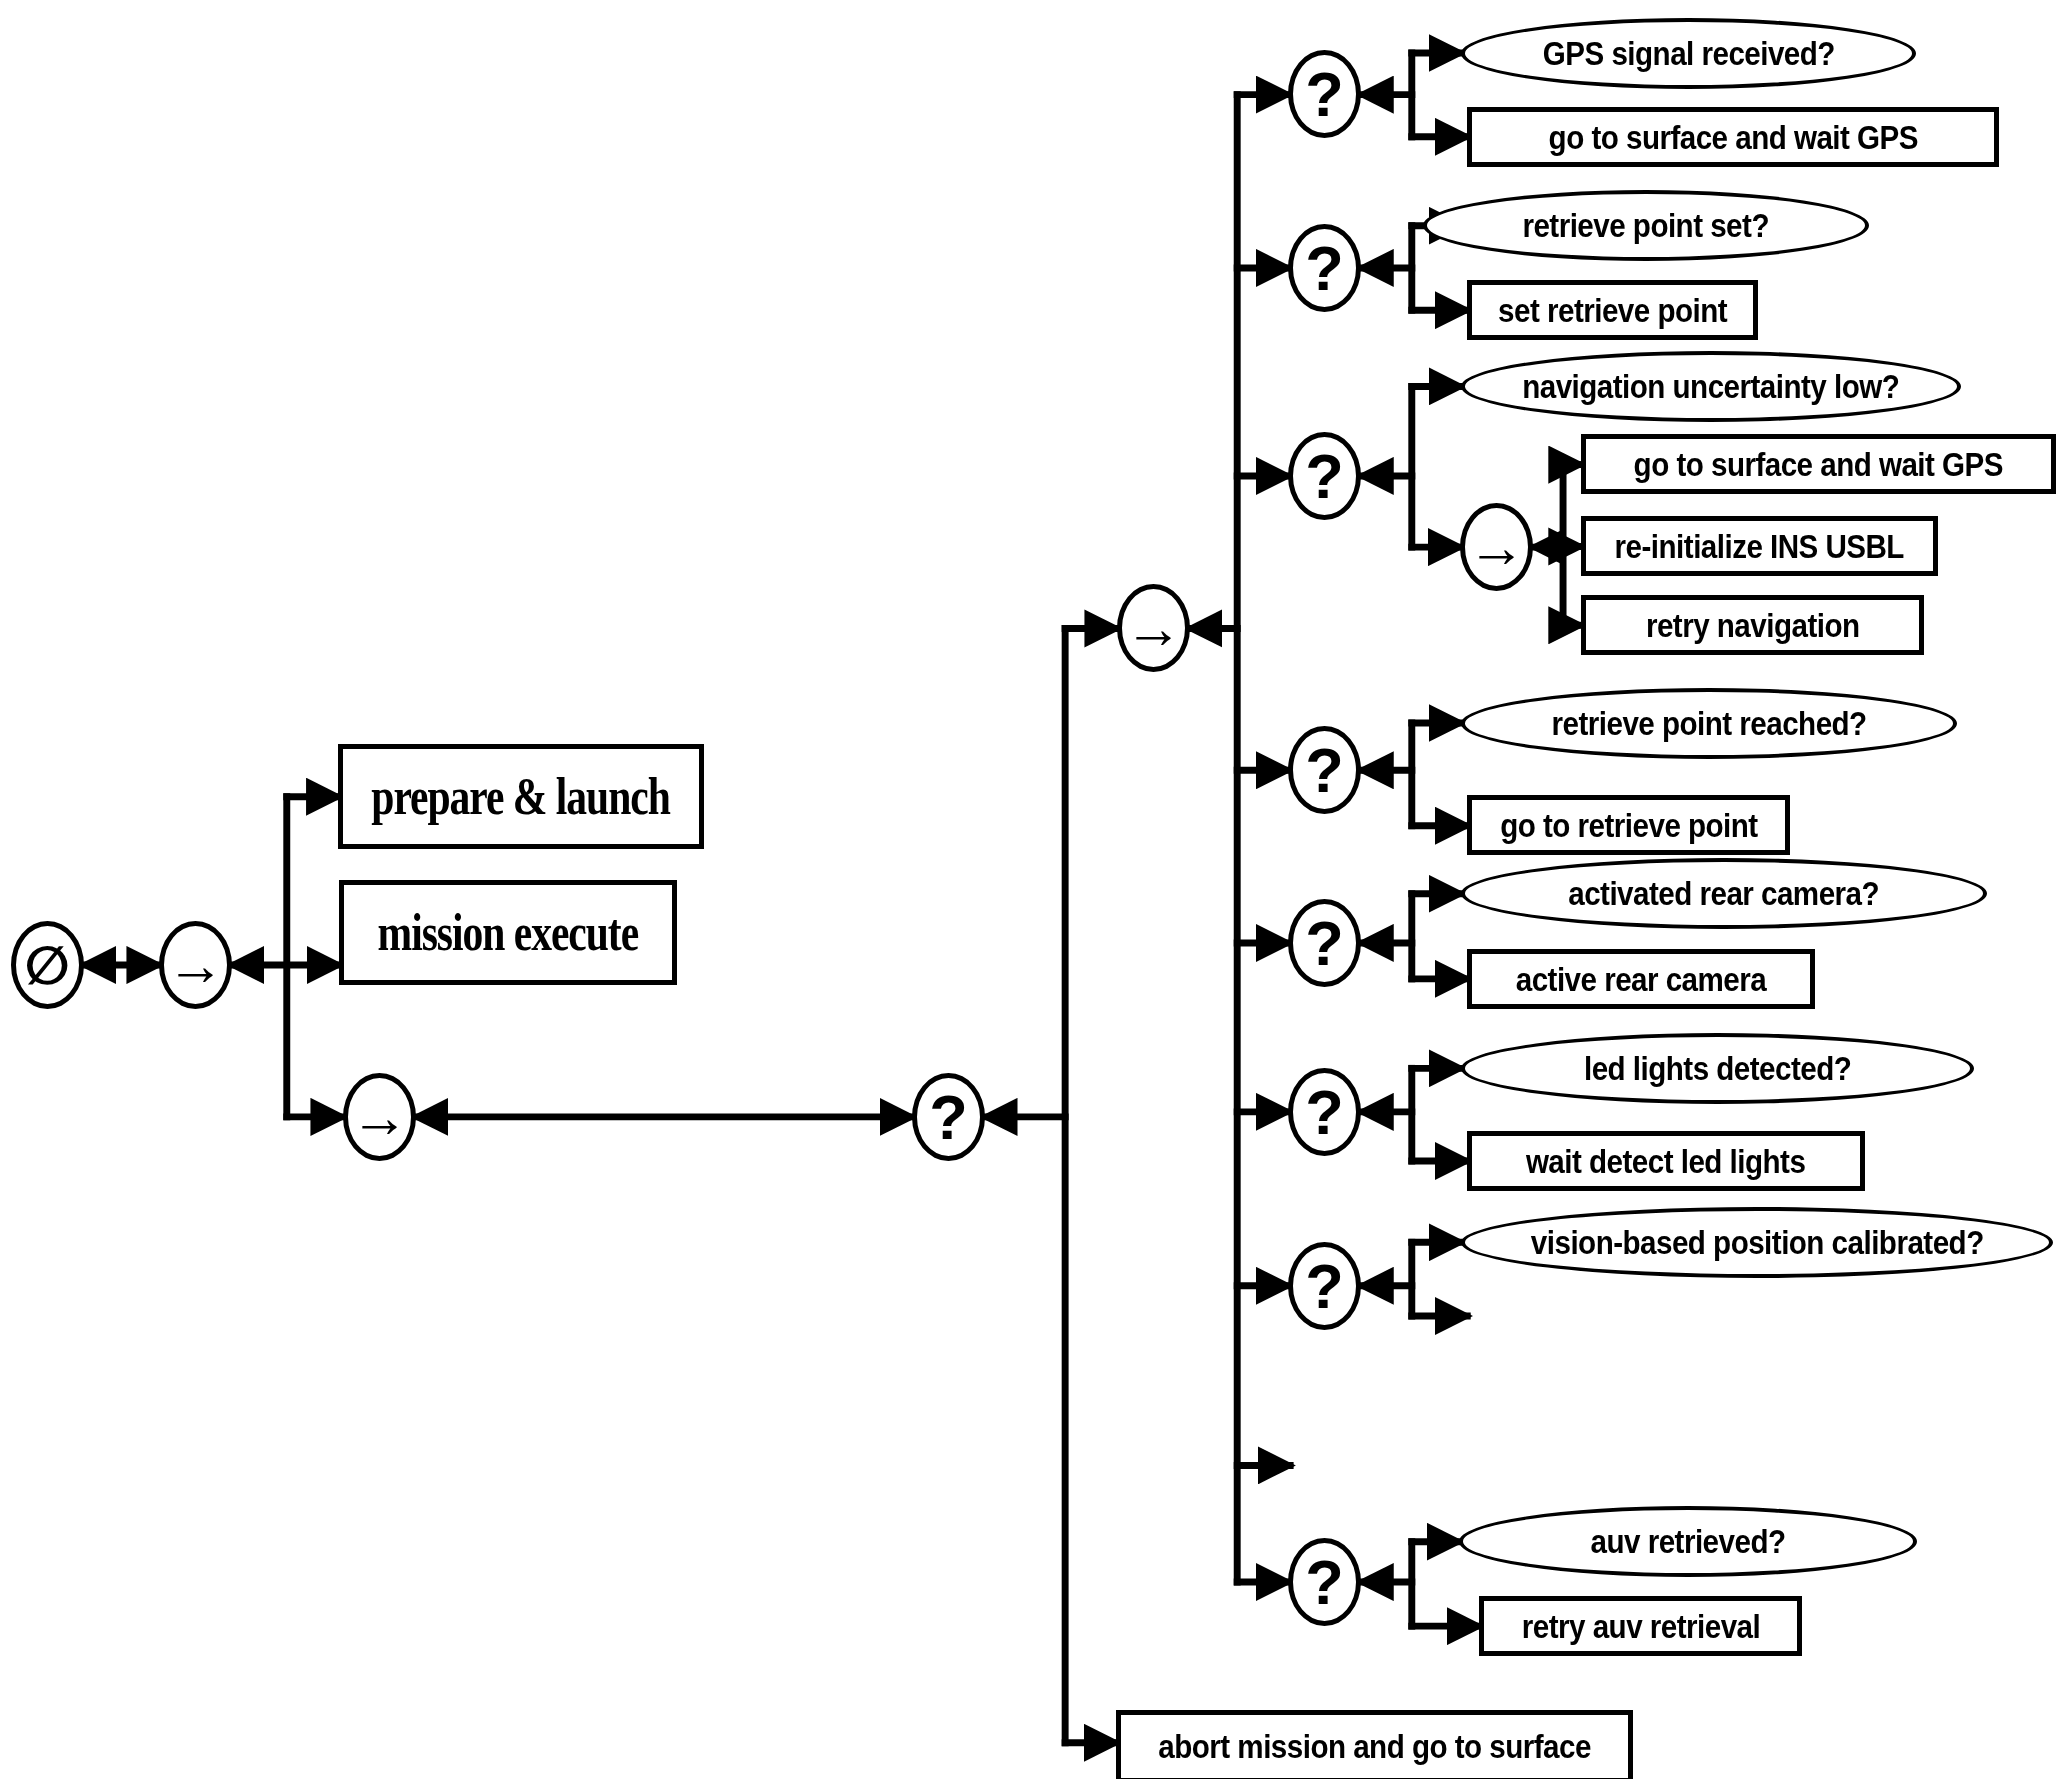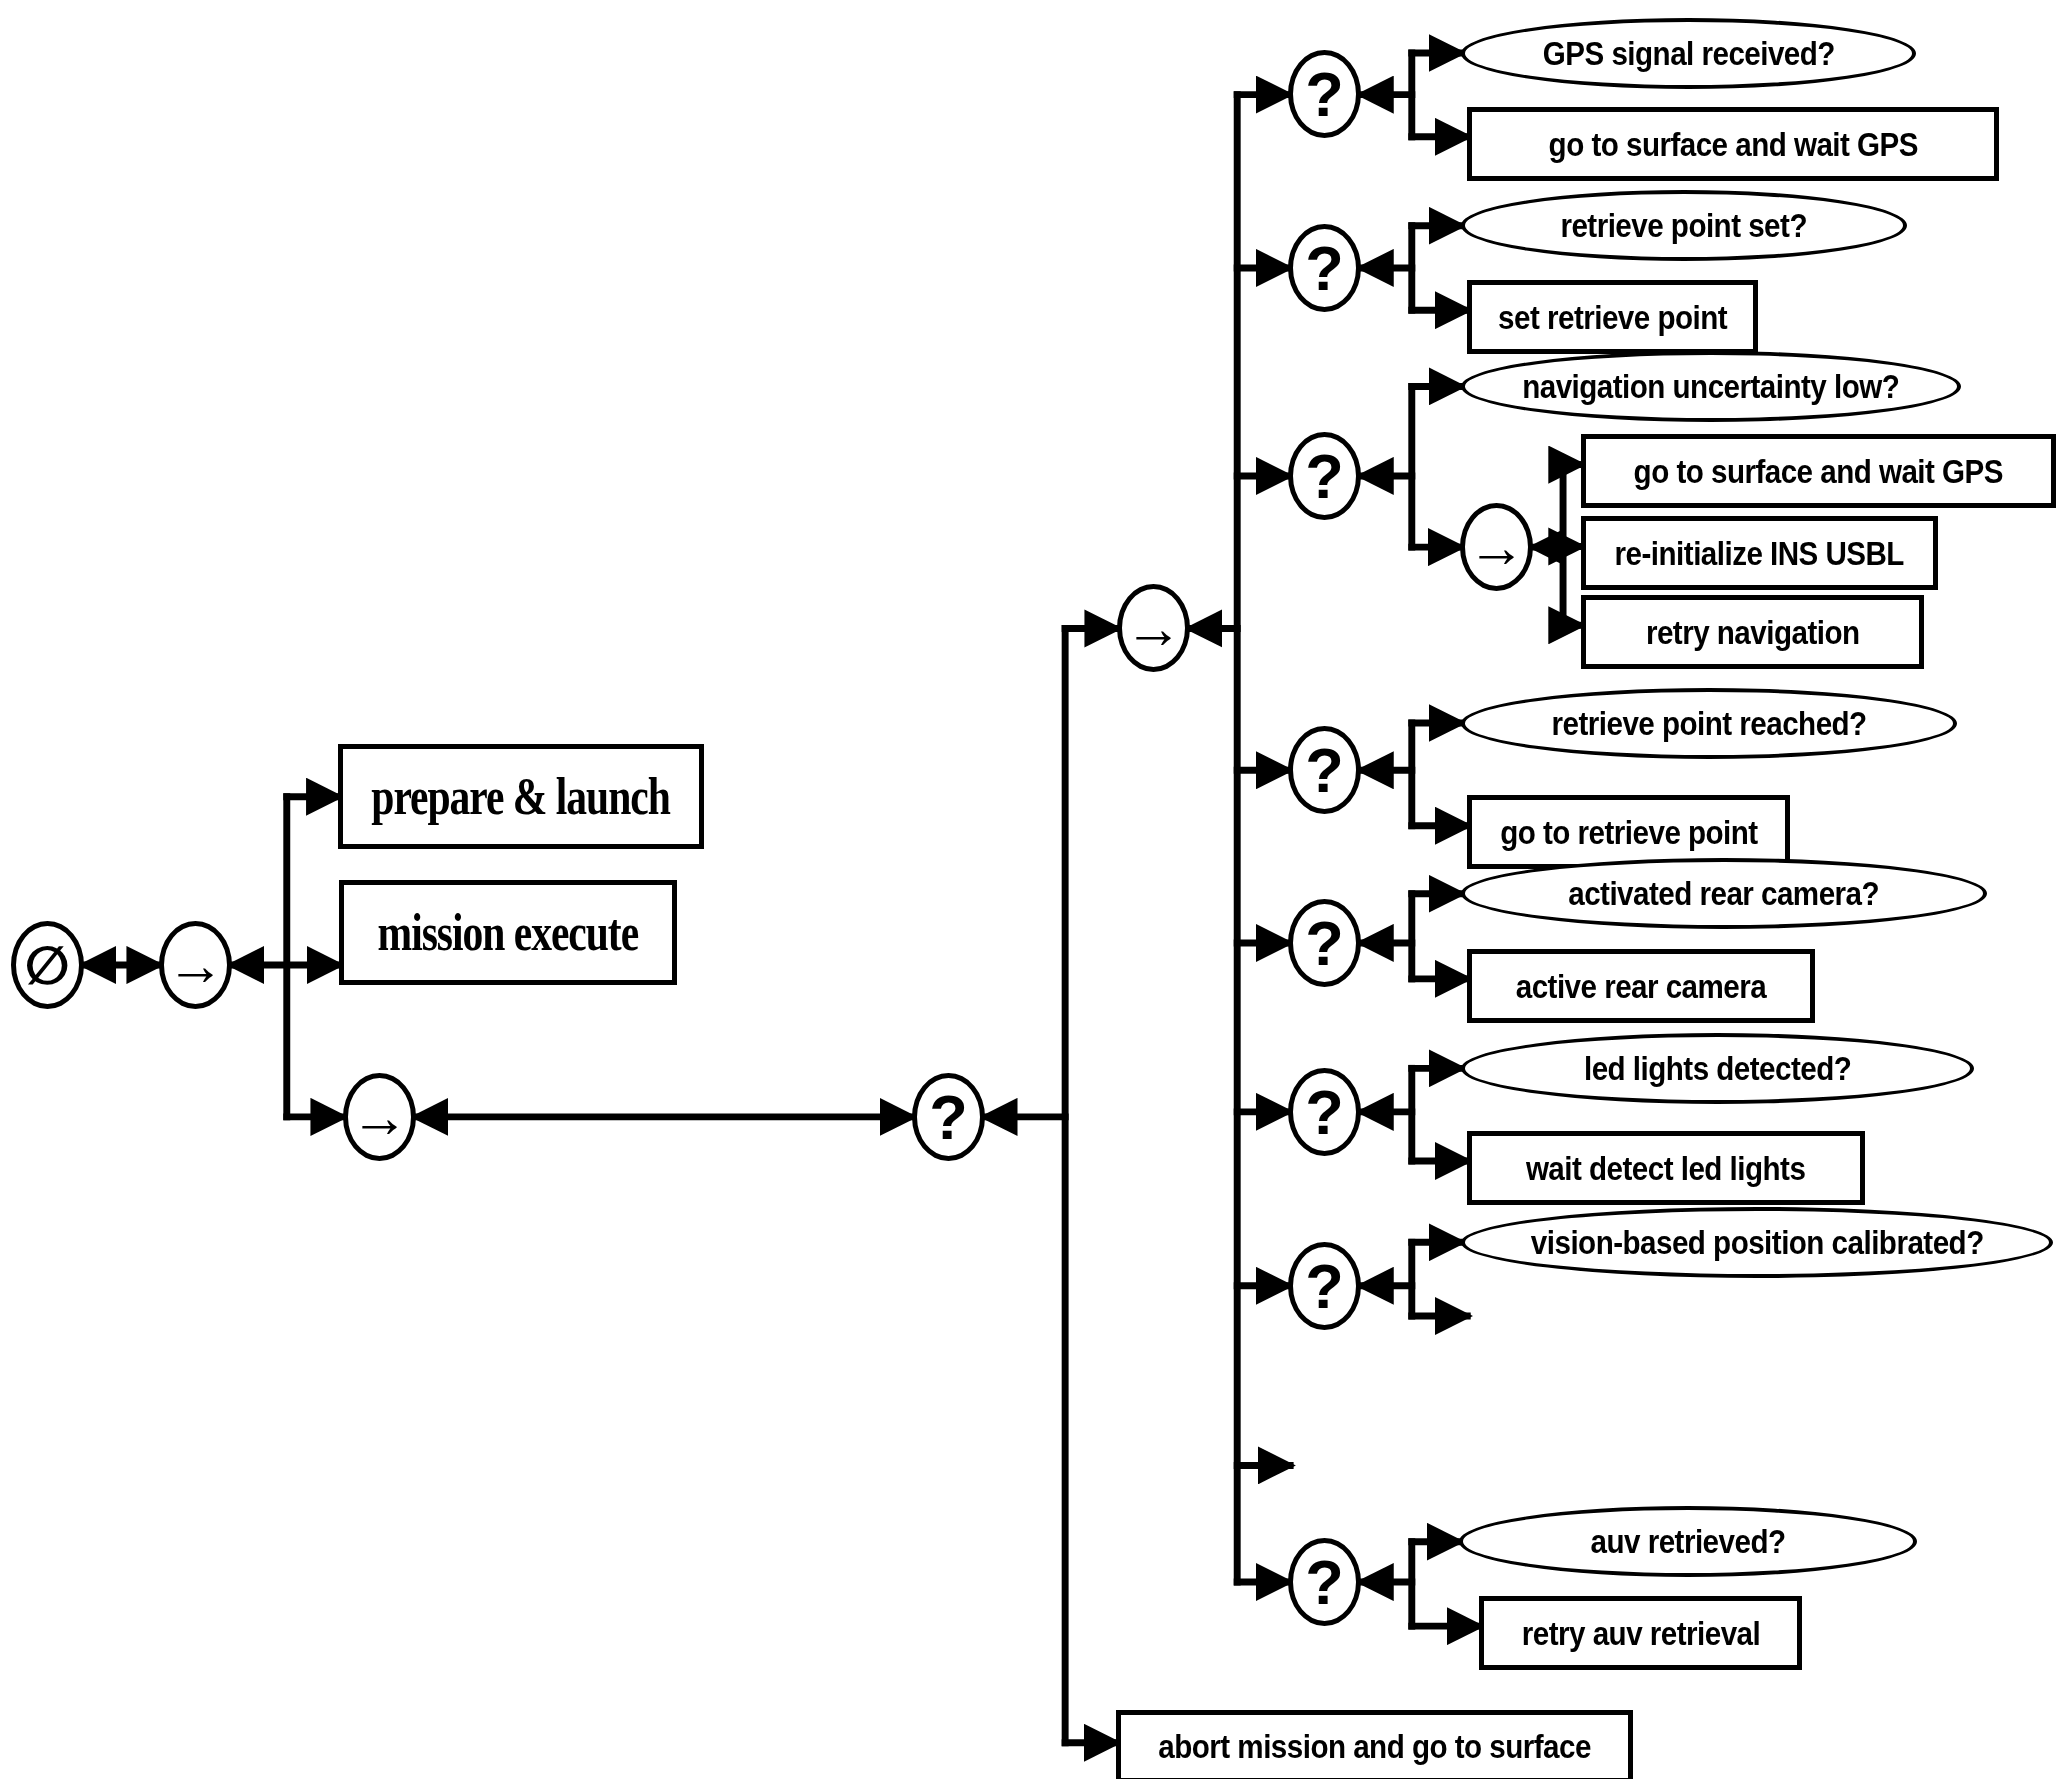--- a/index.html
+++ b/index.html
@@ -20,21 +20,21 @@
   .node{
     width:73px;height:88px;border:5.7px solid #000;border-radius:50%;
   }
   .node .sym{font-weight:700;line-height:1;}
   .sym-q{font-size:63px;}
   .sym-arrow{font-size:58px;font-weight:700;}
   .sym-root{font-size:53px;}
   .cond{
     height:71px;border:4.4px solid #000;border-radius:50%;text-align:right;
   }
-  .box{height:74px;border:5px solid #000;}
+  .box{height:60px;border:5px solid #000;}
   .bigbox{height:105px;border:5.7px solid #000;font-family:Liberation Serif, serif;}
   .lbl{
     display:inline-block;white-space:nowrap;font-weight:700;
     font-size:34px;letter-spacing:-0.6px;transform:scaleX(0.87);
   }
   .bigbox .lbl{font-size:52px;letter-spacing:-1.3px;transform:scaleX(0.8);}
 </style>
 </head>
 <body>
 
@@ -169,21 +169,21 @@
     <span class="lbl">mission execute</span>
   </div>
 
   <div class="cond" style="left:1461px;top:17.6px;width:455px">
     <span class="lbl">GPS signal received?</span>
   </div>
   <div class="box" style="left:1467px;top:107px;width:532px">
     <span class="lbl">go to surface and wait GPS</span>
   </div>
 
-  <div class="cond" style="left:1461px;top:190px;width:446px">
+  <div class="cond" style="left:1423px;top:190px;width:446px">
     <span class="lbl">retrieve point set?</span>
   </div>
   <div class="box" style="left:1467px;top:280px;width:291px">
     <span class="lbl">set retrieve point</span>
   </div>
 
   <div class="cond" style="left:1461px;top:351px;width:500px">
     <span class="lbl">navigation uncertainty low?</span>
   </div>
   <div class="box" style="left:1581px;top:434px;width:475px">

